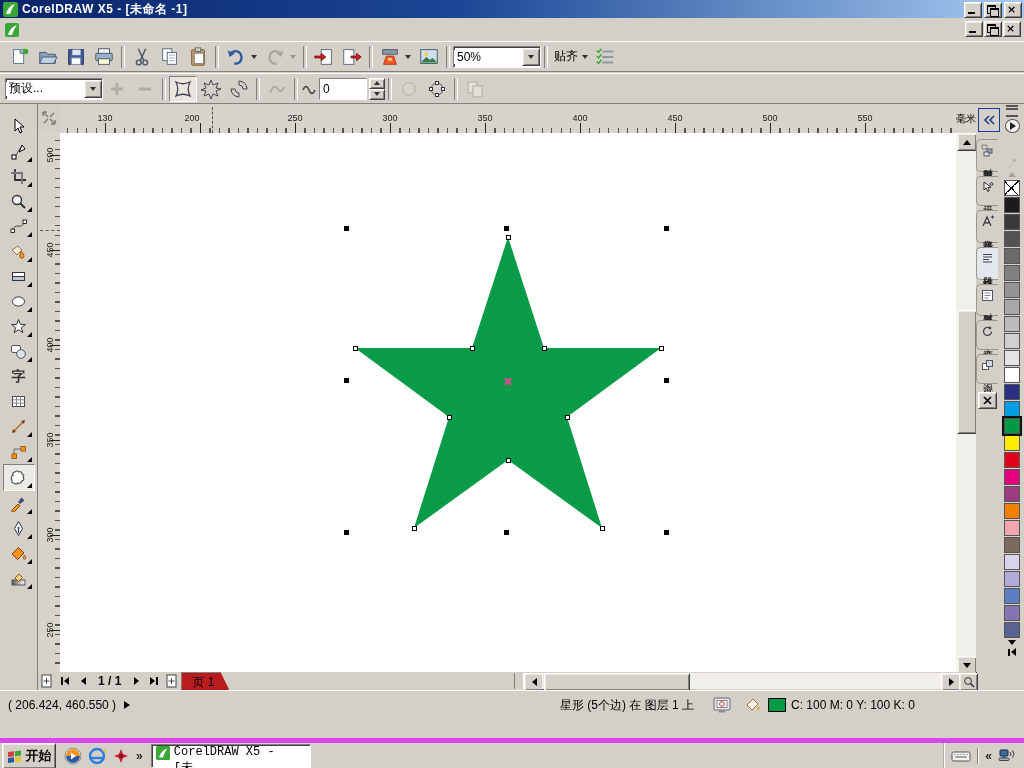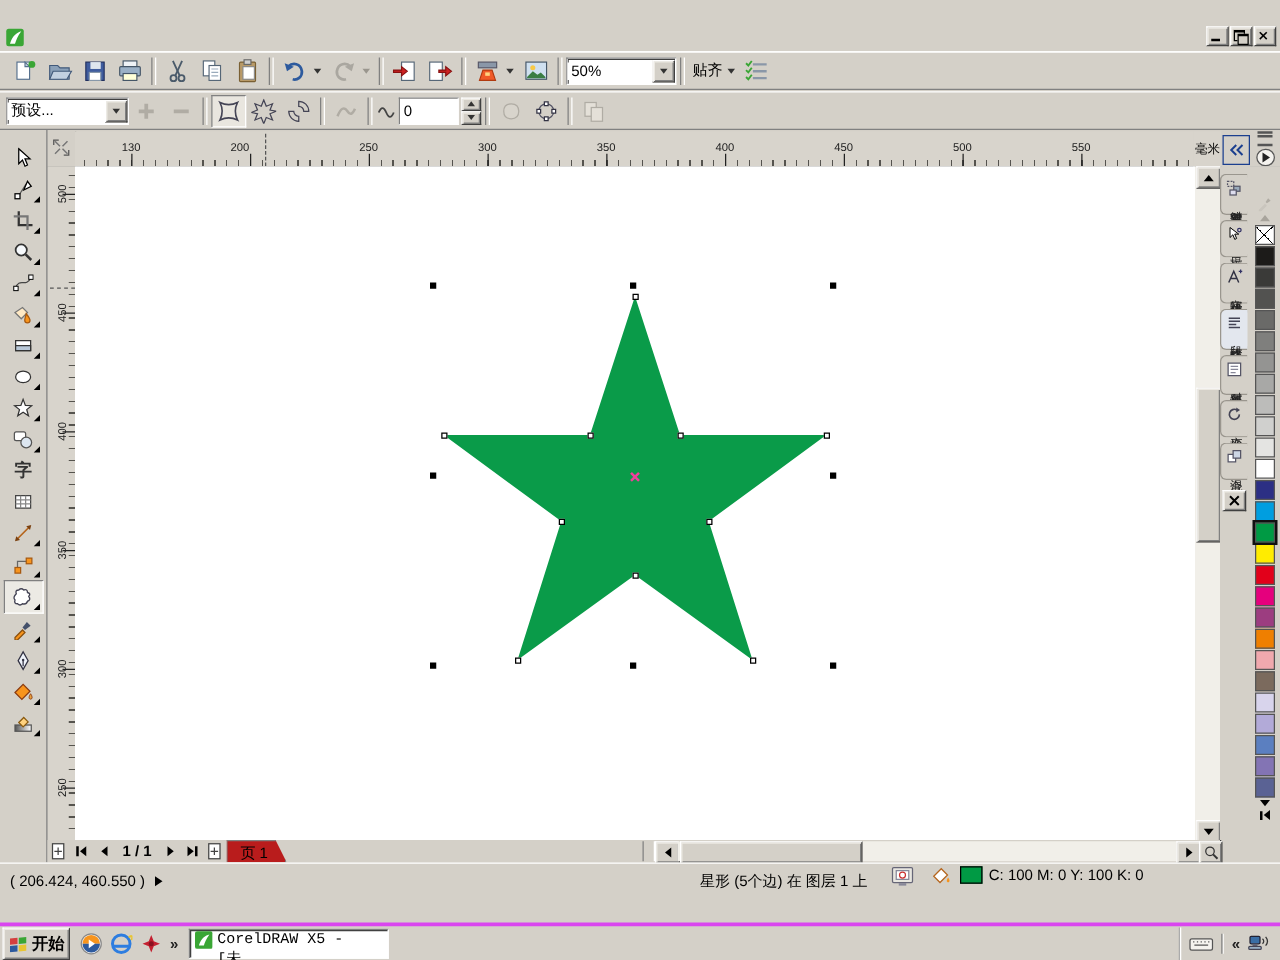--- a/index.html
+++ b/index.html
@@ -96,37 +96,56 @@
   .pal-tools{height:44px;display:flex;flex-direction:column;align-items:center;justify-content:flex-end;gap:3px;padding-bottom:2px;}
   .swatch{width:16px;height:16px;border:1px solid #555;margin-top:1px;box-sizing:border-box;background:#fff;}
   .swatch.none{background:
       linear-gradient(to top right,transparent calc(50% - 1px),#000 calc(50% - 1px),#000 calc(50% + 0px),transparent calc(50% + 0px)),
       linear-gradient(to bottom right,transparent calc(50% - 1px),#000 calc(50% - 1px),#000 calc(50% + 0px),transparent calc(50% + 0px)),#fff;}
   .swatch.selected{outline:2px solid #111;outline-offset:0px;}
   .pal-nav{margin-top:2px;display:flex;flex-direction:column;gap:3px;align-items:center;}
   
   .statusbar{left:0;top:690px;width:1024px;height:48px;border-top:1px solid #fff;background:#d4d0c8;font-size:12px;}
   .srow{position:absolute;left:0;width:1024px;height:24px;display:flex;align-items:center;}
-  .scell{display:flex;align-items:flex-start;height:100%;}
+  .scell{display:flex;align-items:center;height:100%;}
   .tri-r{width:0;height:0;border-top:4px solid transparent;border-bottom:4px solid transparent;border-left:6px solid #000;margin-left:8px;}
   .cswatch{width:16px;height:12px;border:1px solid #000;margin:0 5px;}
   
-  .taskbar{left:0;top:738px;width:1024px;height:30px;background:#d4d0c8;border-top:3px solid #d946ef;display:flex;align-items:center;padding:0 2px;box-sizing:border-box;}
+  .taskbar{left:0;top:738px;width:1024px;height:30px;background:#d4d0c8;border-top:5px solid #d946ef;display:flex;align-items:center;padding:0 2px;box-sizing:border-box;}
   .startbtn{width:52px;height:24px;display:flex;align-items:center;justify-content:center;gap:3px;font-weight:bold;font-size:13px;}
   .ql{display:flex;align-items:center;gap:6px;margin:0 8px;}
   .taskbtn{width:160px;height:24px;background:#fff;border:1px solid;border-color:#808080 #fff #fff #808080;box-shadow:inset 1px 1px 0 #404040;display:flex;align-items:flex-start;gap:4px;padding:0 4px;box-sizing:border-box;font-size:12px;font-family:"Liberation Mono",monospace;}
   .tray{margin-left:auto;display:flex;align-items:center;gap:6px;padding:2px 6px;border-left:2px groove #fff;height:22px;}
   .chev{font-weight:bold;color:#222;font-size:12px;}
   svg{display:block;}
 </style>
 </head>
 <body>
 
 <div class="app">
 
+  <div class="abs titlebar">
+    <svg width="15" height="15" viewBox="0 0 15 15">
+        <rect x="0" y="0" width="15" height="15" rx="2" fill="#3aa635"></rect>
+        <path d="M3 12 C5 5 9 3 12 2 C9 6 8 9 7 12 Z" fill="#fff"></path>
+      </svg>
+    <span class="t-text">CorelDRAW X5 - [未命名 -1]</span>
+    <div class="winbtns">
+      <div class="wbtn raised">
+          <span class="g-min"></span>
+        </div>
+      <div class="wbtn raised">
+          <span class="g-restore"></span>
+          <span class="g-restore2"></span>
+        </div>
+      <div class="wbtn raised">
+          <span class="g-x"></span>
+        </div>
+    </div>
+  </div>
 
   <div class="abs menubar">
     <svg width="16" height="16" viewBox="0 0 16 16" style="margin:0 4px">
         <rect x="1" y="1" width="14" height="14" rx="2" fill="#3aa635"></rect>
         <path d="M4 13 C6 6 10 4 13 3 C10 7 9 10 8 13 Z" fill="#fff"></path>
       </svg>
     <div class="mdibtns">
       <div class="wbtn raised">
           <span class="g-min"></span>
         </div>

